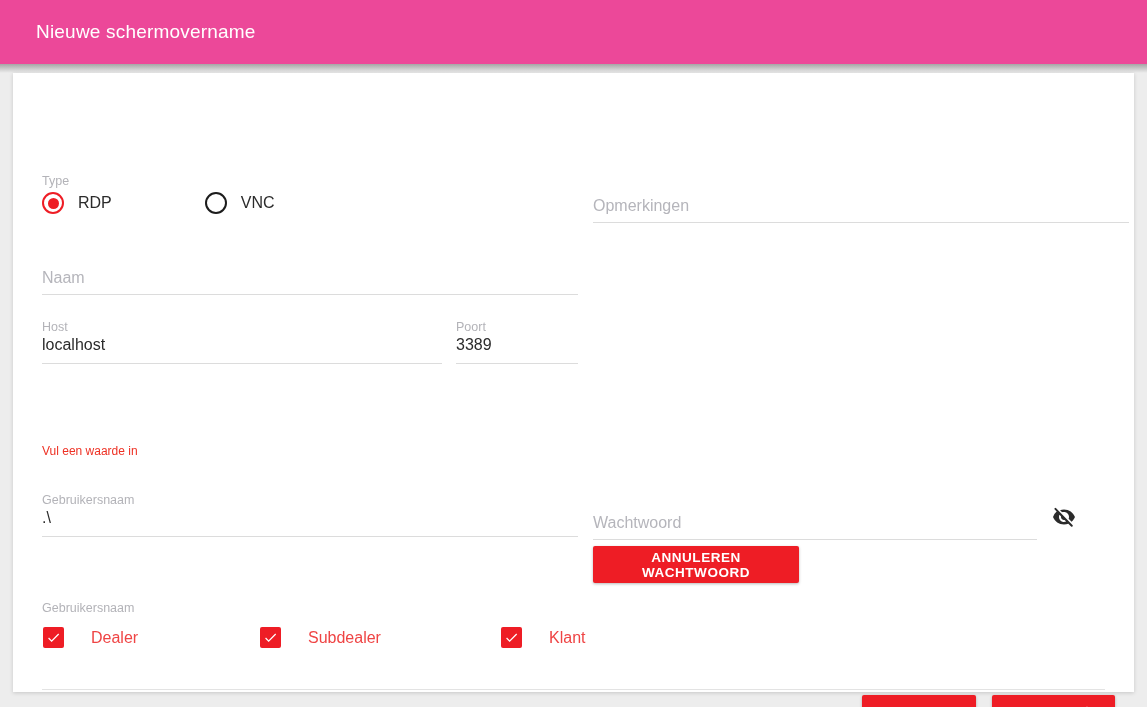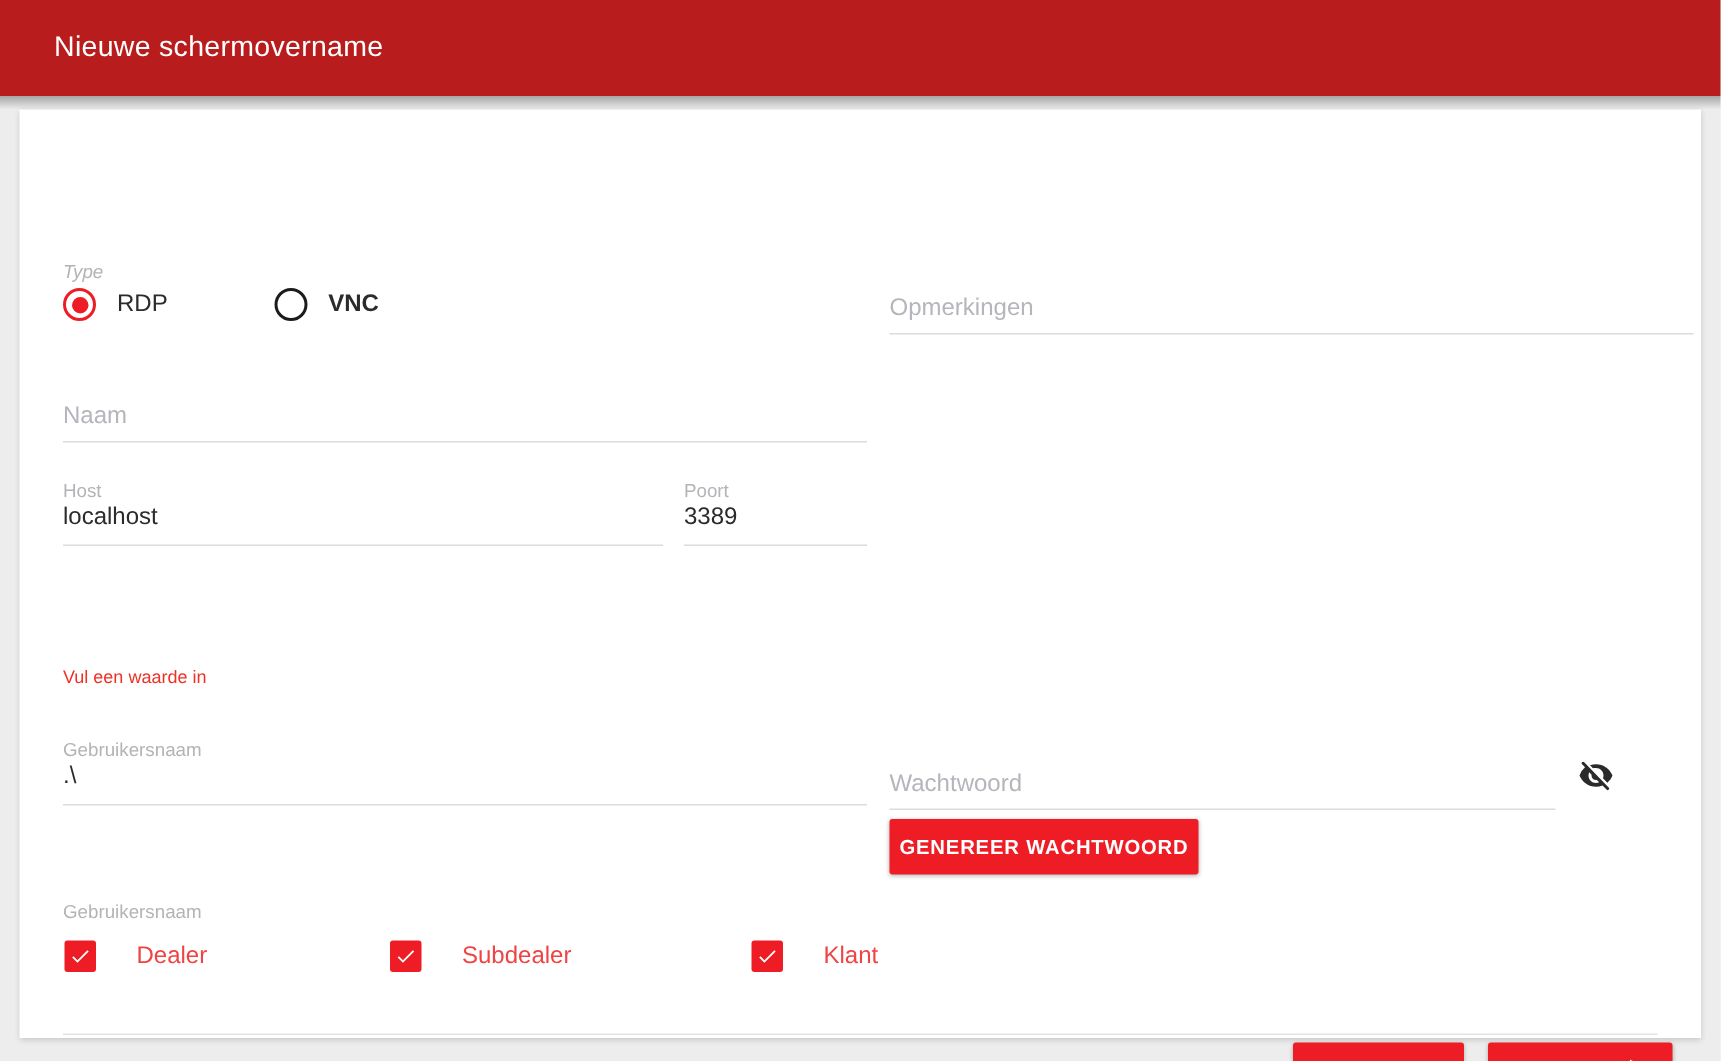--- a/index.html
+++ b/index.html
@@ -9,21 +9,21 @@
     background: #ededed;
     font-family: "Liberation Sans", sans-serif;
     overflow: hidden;
   }
 
   
   .app-header {
     position: absolute;
     top: 0; left: 0;
     width: 1147px; height: 64px;
-    background: #b91c1c;
+    background: #ec4899;
     display: flex;
     align-items: center;
     z-index: 10;
   }
   .app-header .title {
     color: #ffffff;
     font-size: 19px;
     font-weight: 400;
     letter-spacing: 0.2px;
     margin-left: 36px;
@@ -77,25 +77,25 @@
     height: 1px;
     background: #dcdcdc;
     width: 100%;
   }
   .fld-underline.error { background: #f2453d; height: 2px; }
 
   
   .type-group { position: absolute; left: 29px; top: 101px; width: 300px; height: 48px; }
   .type-group .grp-label {
     position: absolute; top: 0; left: 0;
-    font-size: 12.5px; color: #b3b3b8; font-style: italic;
-  }
-  .radio-row { position: absolute; top: 18px; left: 0; display: flex; align-items: center; }
+    font-size: 12.5px; color: #b3b3b8;
+  }
+  .radio-row { position: absolute; top: 18px; left: 0; display: flex; align-items: center; gap: 22px; }
   .radio-item { display: flex; align-items: center; cursor: pointer; }
-  .radio-item + .radio-item { margin-left: 71px; font-weight: bold; }
+  .radio-item + .radio-item { margin-left: 71px; }
   .radio-outer {
     width: 22px; height: 22px; border-radius: 50%;
     border: 2px solid #ee1d25;
     display: flex; align-items: center; justify-content: center;
     background: #fff;
   }
   .radio-outer.off { border: 2px solid #1c1c1c; }
   .radio-inner { width: 11px; height: 11px; border-radius: 50%; background: #ee1d25; }
   .radio-label { margin-left: 14px; font-size: 16px; color: #2b2b2b; }
 
@@ -229,21 +229,21 @@
       <div class="fld-placeholder">Wachtwoord</div>
       <div class="fld-underline"></div>
     </div>
 
     <div class="eye-btn">
       <svg width="24" height="24" viewBox="0 0 24 24" aria-hidden="true">
         <path fill="#2b2b2b" d="M12 7c2.76 0 5 2.24 5 5 0 .65-.13 1.26-.36 1.83l2.92 2.92c1.51-1.26 2.7-2.89 3.43-4.75-1.73-4.39-6-7.5-11-7.5-1.4 0-2.74.25-3.98.7l2.16 2.16C9.74 7.13 10.35 7 11 7h1zM2.71 3.16a.996.996 0 0 0 0 1.41l1.97 1.97A11.87 11.87 0 0 0 1 12c1.73 4.39 6 7.5 11 7.5 1.52 0 2.98-.29 4.32-.82l2.72 2.72a.996.996 0 1 0 1.41-1.41L4.13 3.16a.996.996 0 0 0-1.42 0zM12 17c-2.76 0-5-2.24-5-5 0-.77.18-1.5.49-2.14l1.57 1.57c-.03.18-.06.37-.06.57 0 1.66 1.34 3 3 3 .2 0 .38-.03.57-.07L14.14 16.5c-.65.32-1.37.5-2.14.5z"></path>
       </svg>
     </div>
 
-    <button class="btn btn-genpass">GENEREER WACHTWOORD</button>
+    <button class="btn btn-genpass">ANNULEREN WACHTWOORD</button>
 
     <div class="perm-group">
       <div class="grp-label">Gebruikersnaam</div>
 
       <div class="cb-item c0">
         <span class="cb-box">
           <svg width="15" height="15" viewBox="0 0 24 24" aria-hidden="true">
             <path fill="#ffffff" d="M9 16.2 4.8 12l-1.4 1.4L9 19 21 7l-1.4-1.4z"></path>
           </svg>
         </span>

